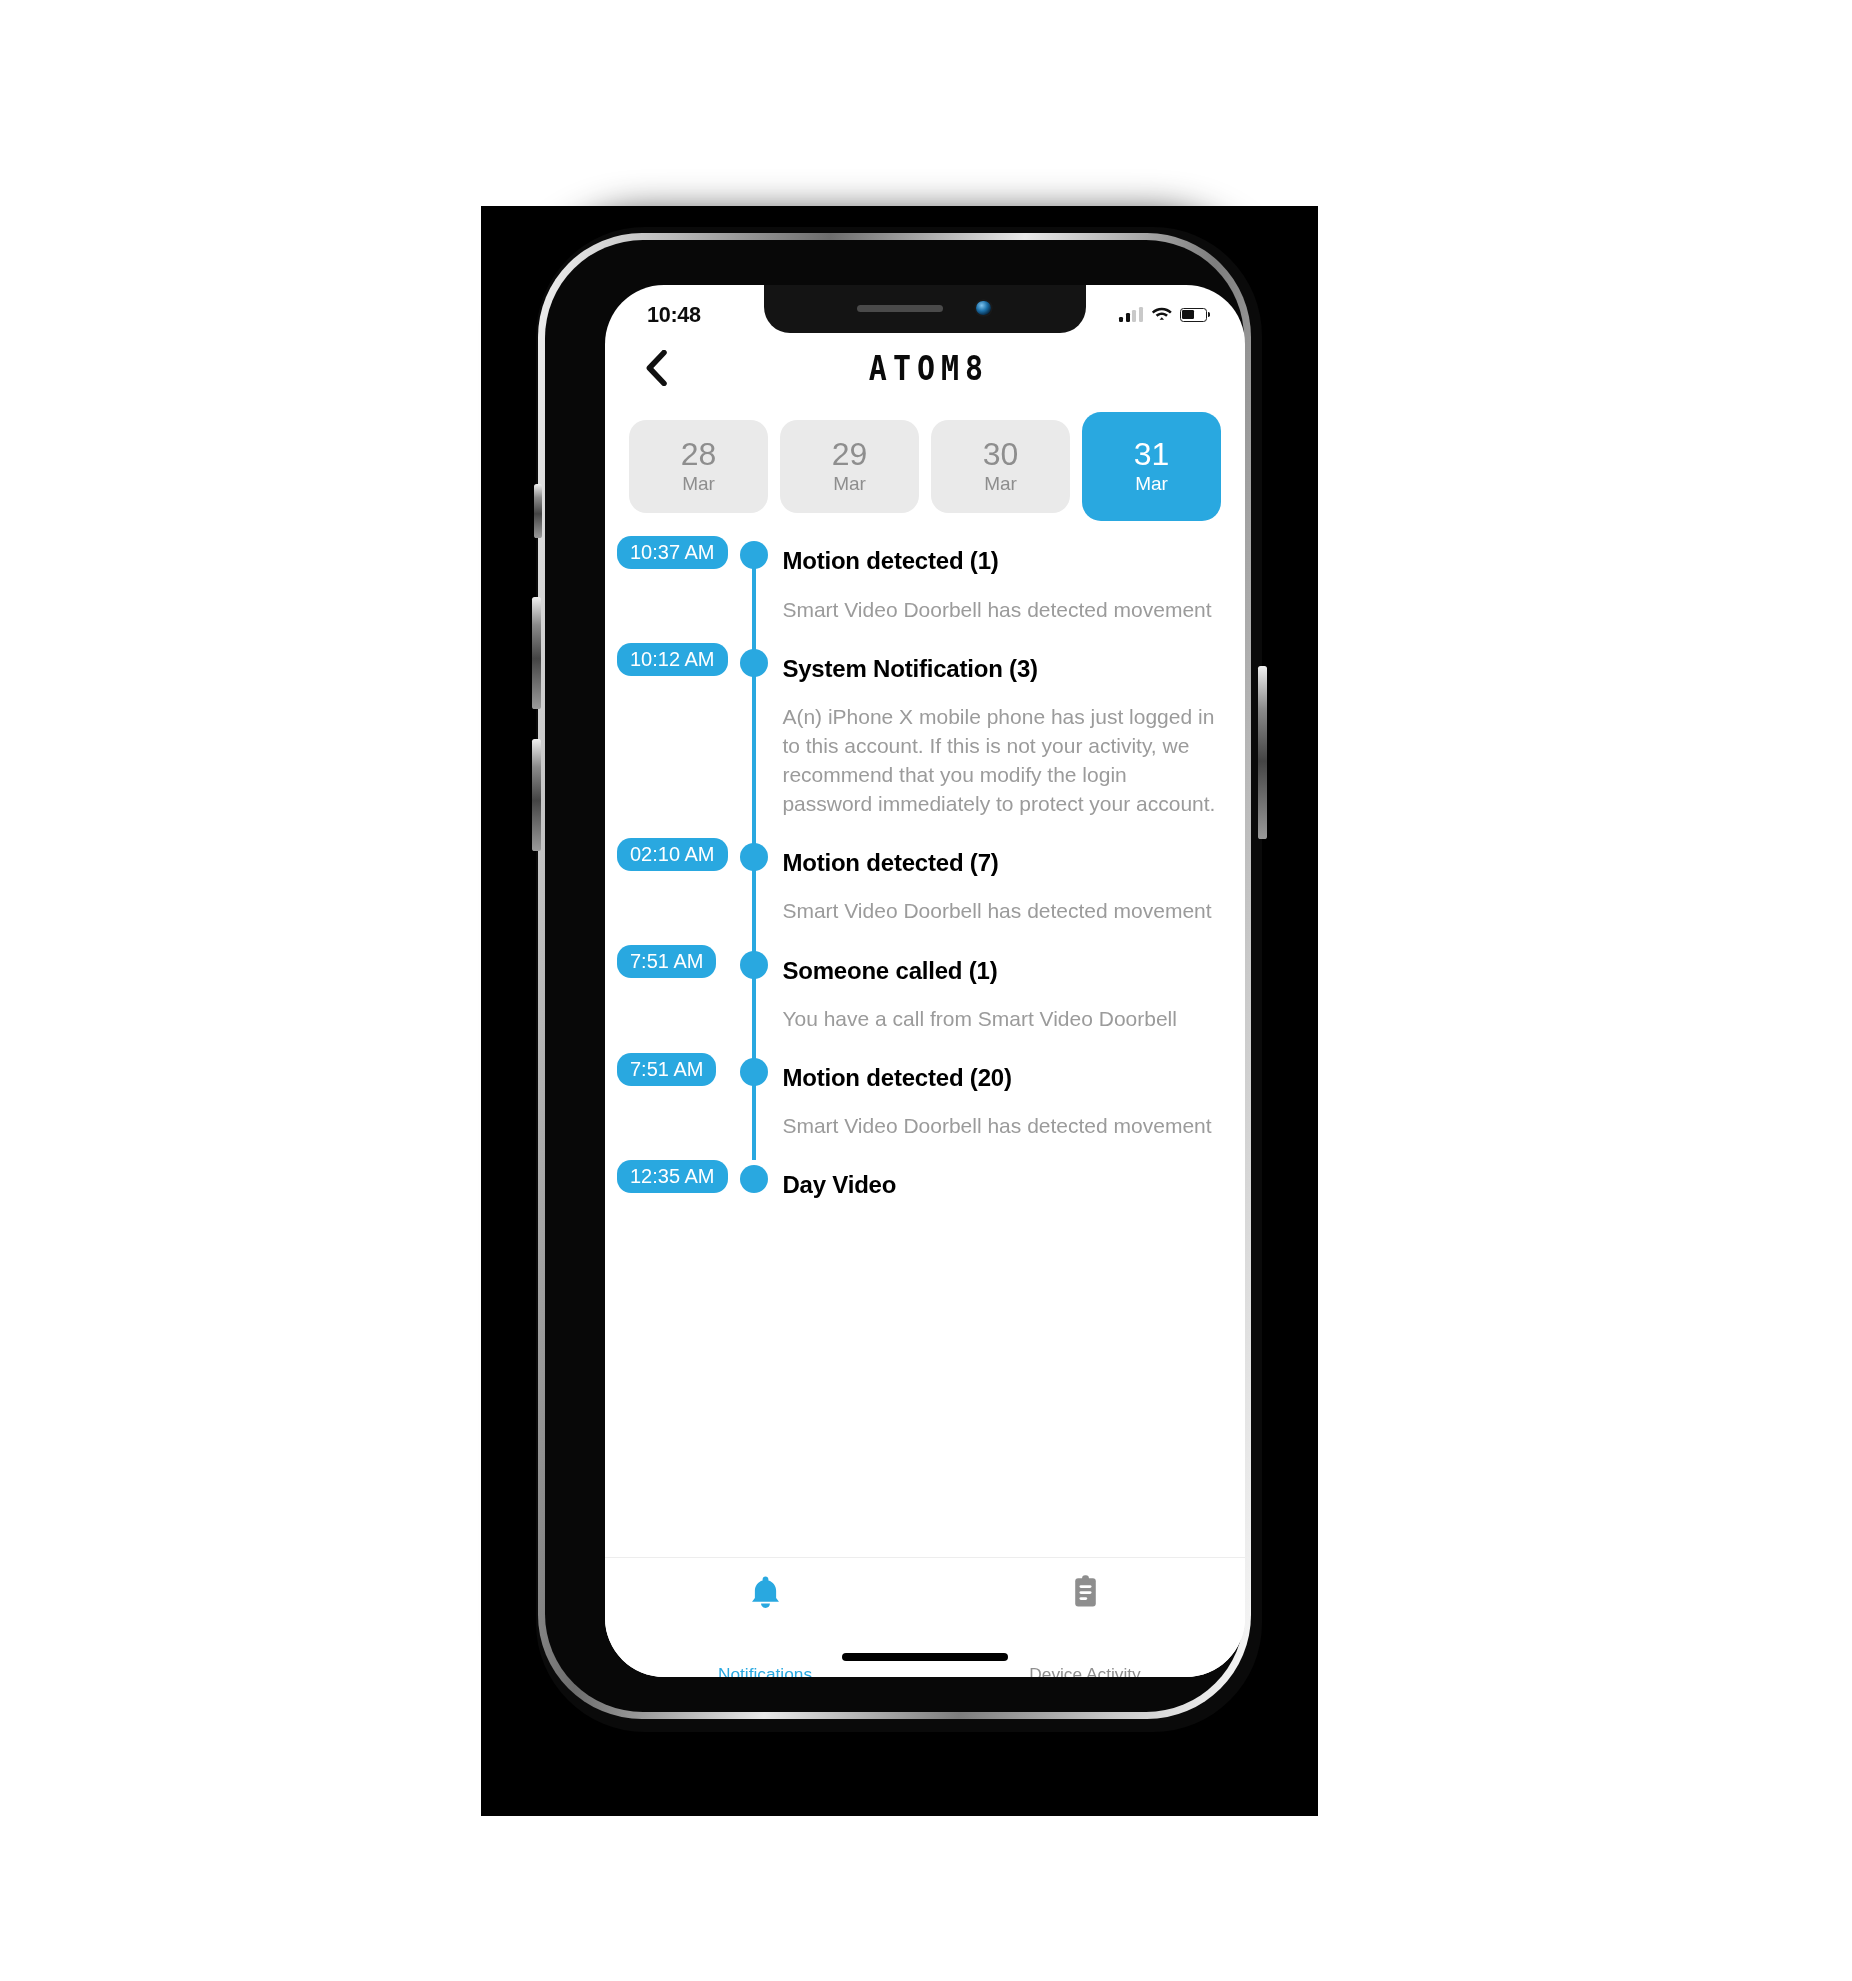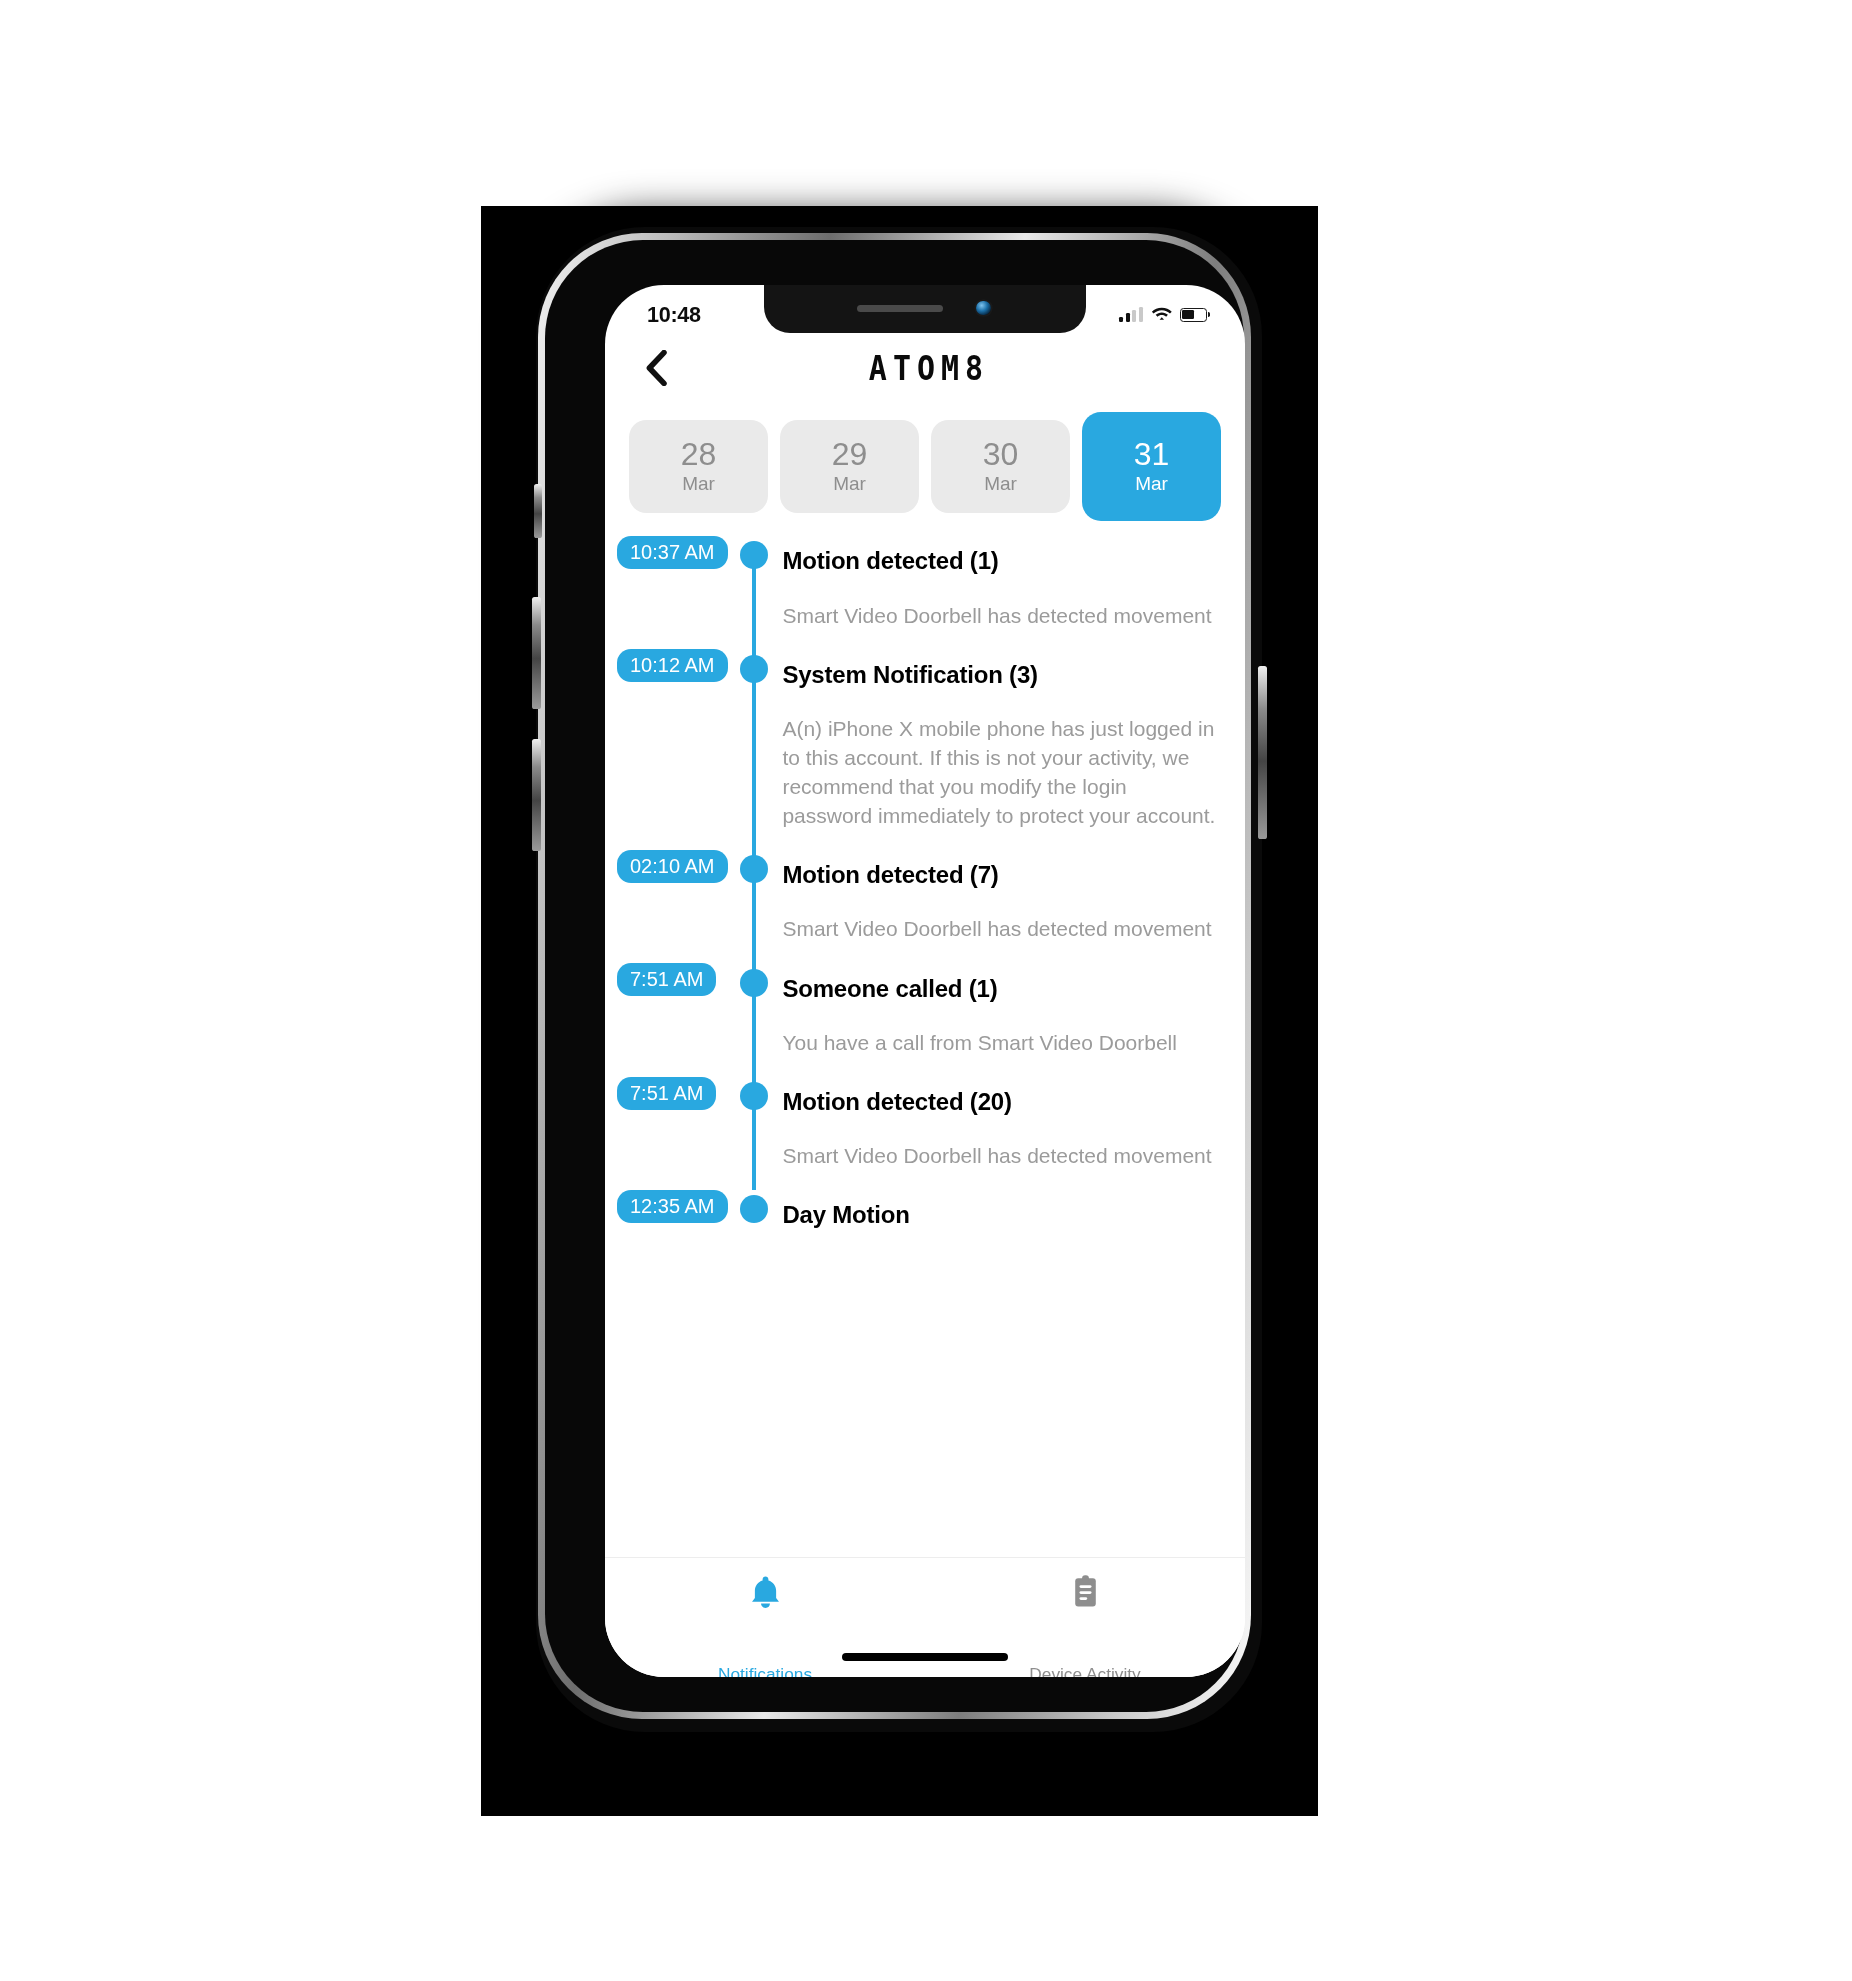--- a/index.html
+++ b/index.html
@@ -315,21 +315,21 @@
     font-weight: 700;
     color: #000000;
     line-height: 1.18;
     margin-top: 11.2px;
     letter-spacing: -0.2px;
   }
   .tl-desc {
     font-size: 21px;
     color: #9b9b9b;
     line-height: 1.38;
-    margin-top: 26px;
+    margin-top: 20px;
     padding-bottom: 19px;
   }
   .tl-row.nodesc .tl-body { padding-bottom: 8.6px; }
 
   
   .tabbar {
     position: absolute;
     left: 0; right: 0;
     bottom: 0;
     height: 119px;
@@ -511,21 +511,21 @@
 
     <div class="tl-row last nodesc">
       <div class="tl-time">
         <span class="pill">12:35 AM</span>
       </div>
       <div class="tl-axis">
 
         <div class="dot"></div>
       </div>
       <div class="tl-body">
-        <div class="tl-title">Day Motion</div>
+        <div class="tl-title">Day Video</div>
       </div>
     </div>
 
   </div>
 
   <div class="tabbar">
     <div class="tab active">
       <span>
         <svg width="35" height="36" viewBox="0 0 40 42">
           <path d="M20 3c-1.9 0-3.4 1.5-3.4 3.4v1.2C11.4 9 7.6 13.8 7.6 19.5v8.4L4.3 32.3h31.4l-3.3-4.4v-8.4C32.4 13.8 28.6 9 23.4 7.6V6.4C23.4 4.5 21.9 3 20 3z" fill="#29a8e0"></path>

